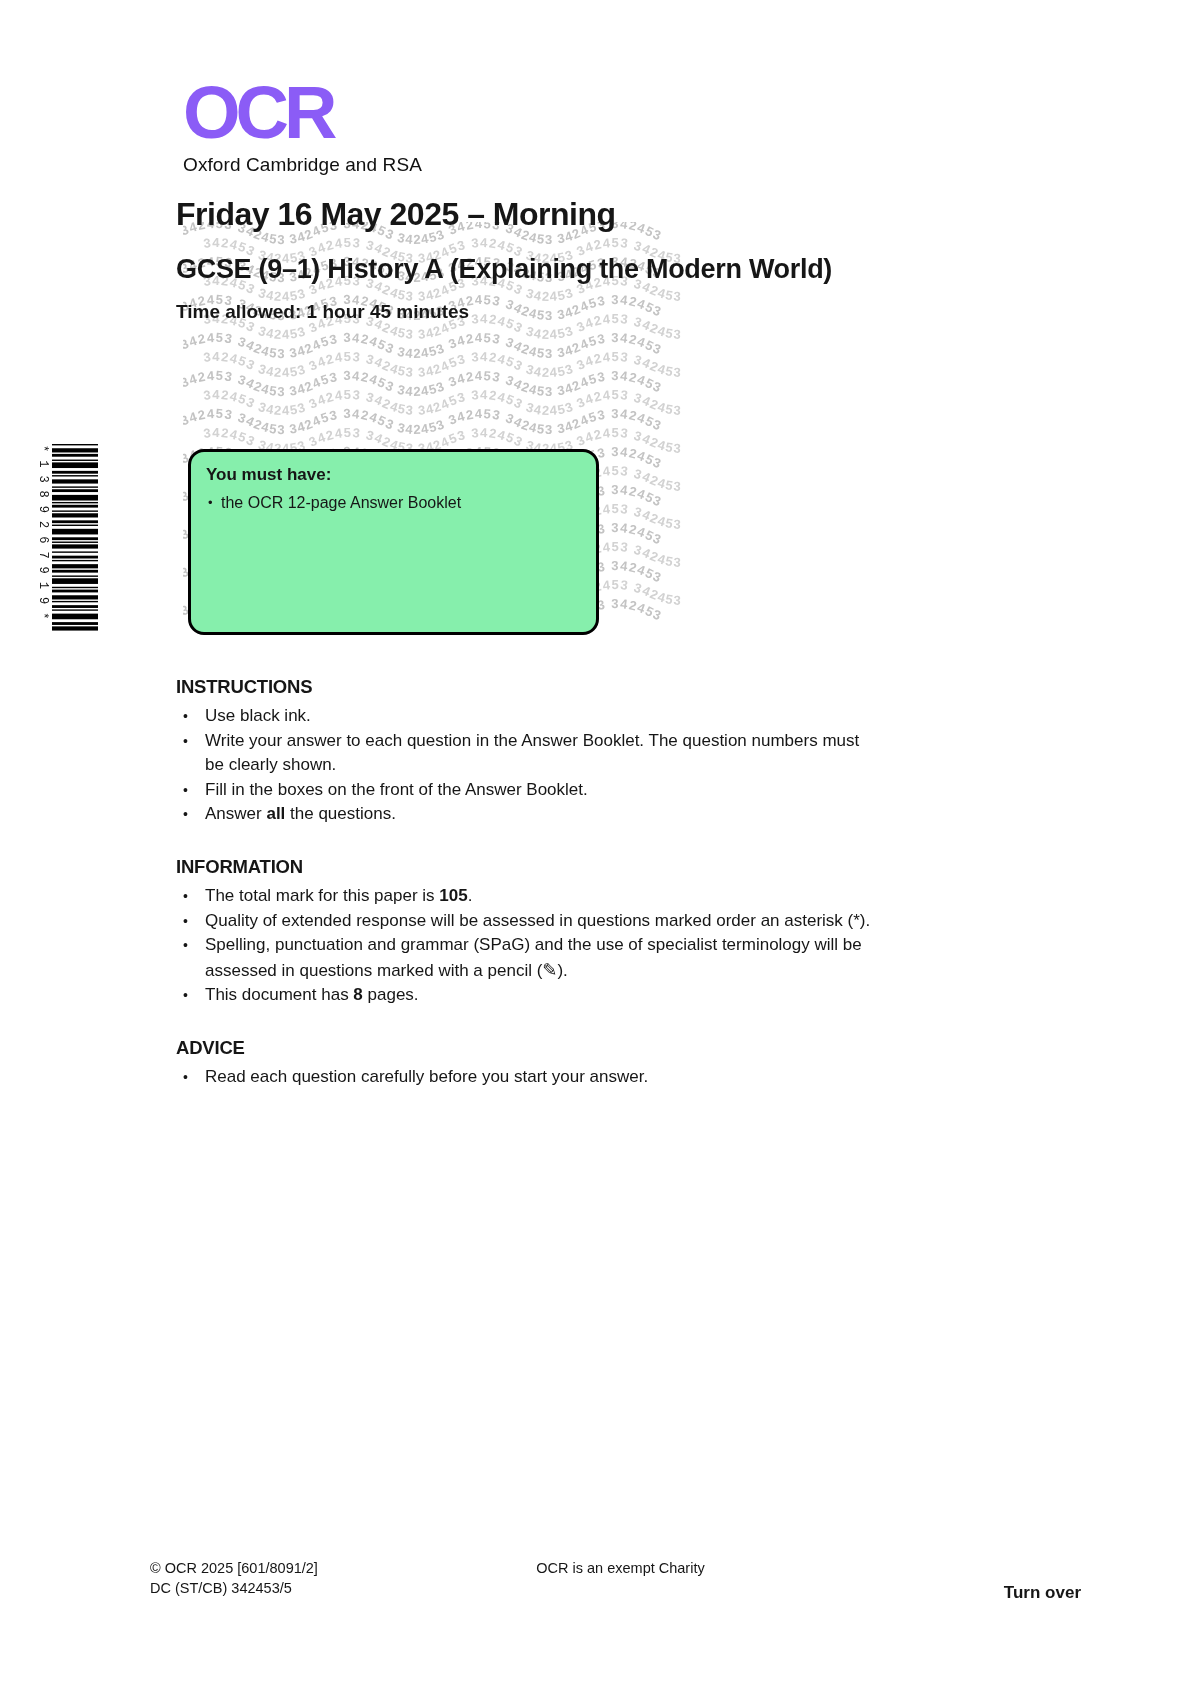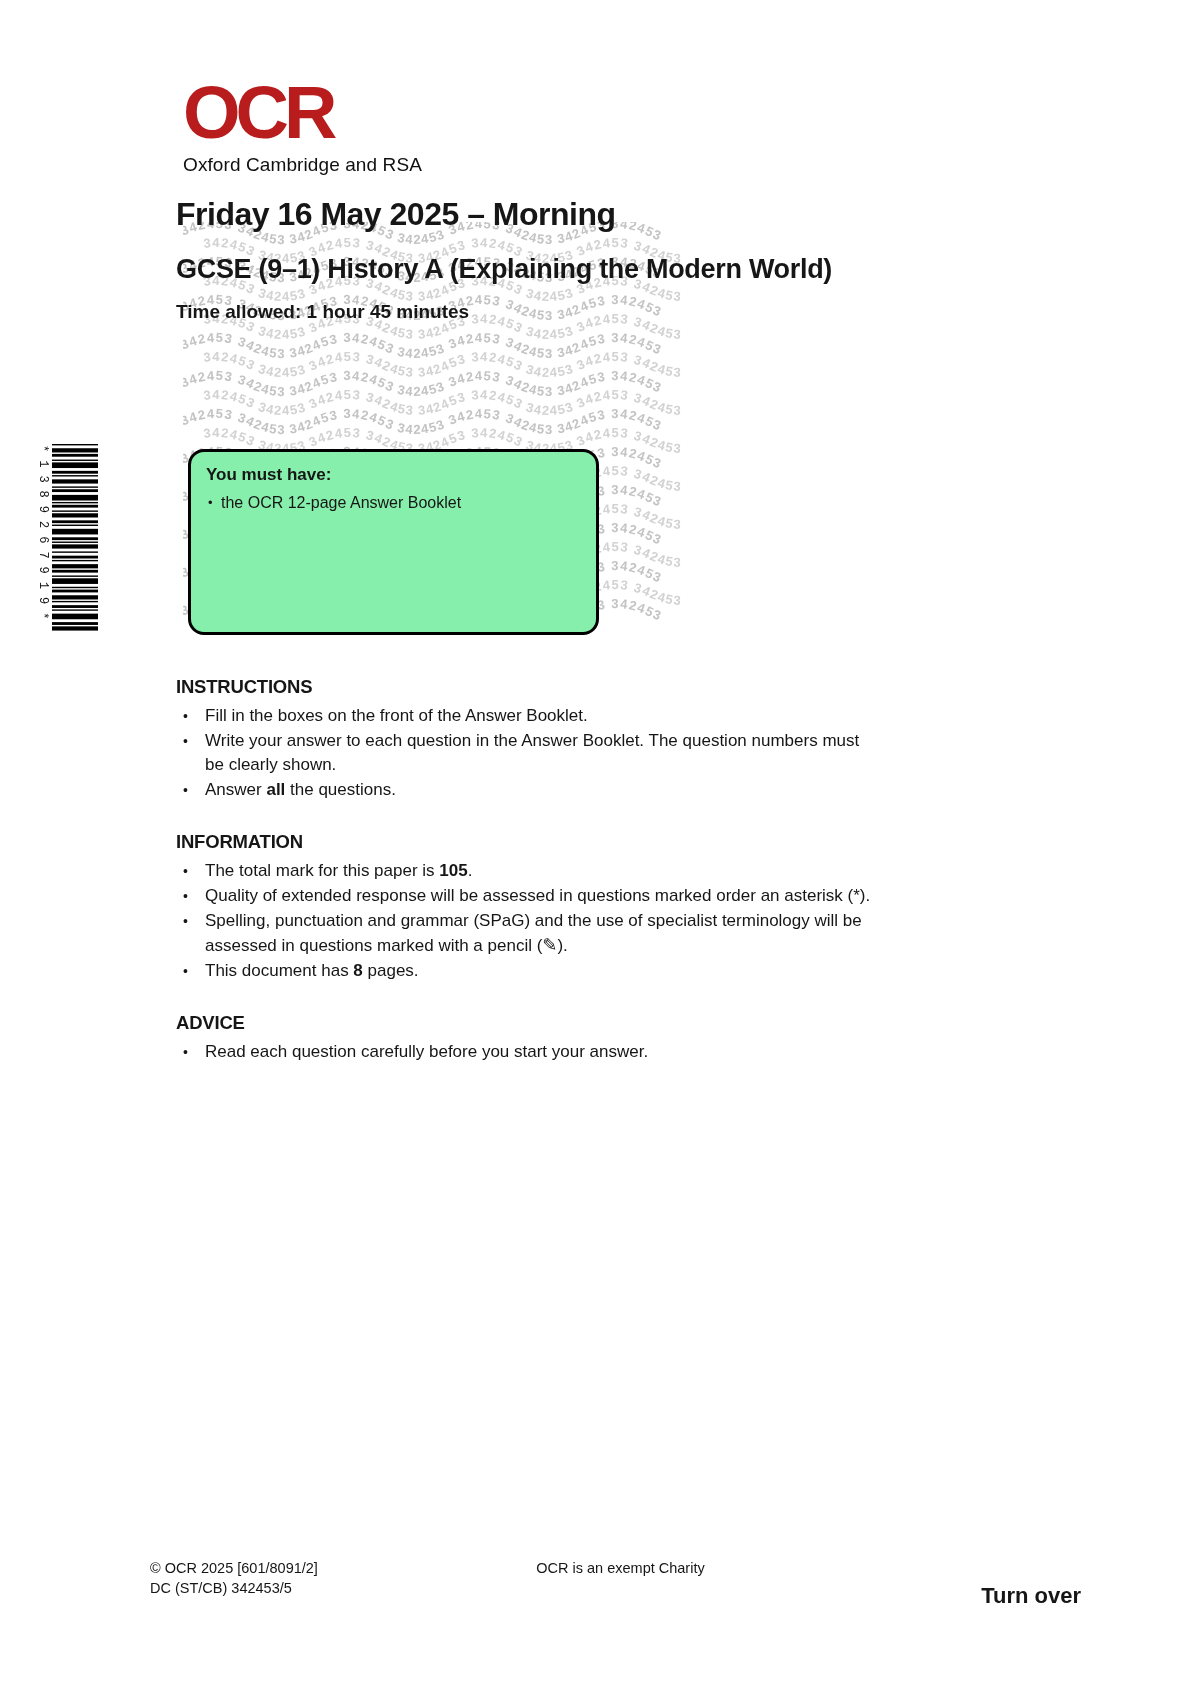--- a/index.html
+++ b/index.html
@@ -10,21 +10,21 @@
     font-family:"Liberation Sans", sans-serif;
     color:#161616;
     overflow:hidden;
   }
 
   
   .watermark { position:absolute; left:183px; top:222px; width:800px; height:404px; z-index:0; }
 
   
   .logo { position:absolute; left:183px; top:74px; z-index:2; }
-  .logo-text { font-size:74px; font-weight:bold; letter-spacing:-5px; color:#b91c1c; line-height:1.05; }
+  .logo-text { font-size:74px; font-weight:bold; letter-spacing:-5px; color:#8b5cf6; line-height:1.05; }
   .logo-tagline { font-size:19px; color:#101010; margin-top:2px; letter-spacing:0.1px; }
 
   
   .header { position:absolute; left:176px; top:196px; width:836px; z-index:2; }
   .h-date { font-size:32px; font-weight:bold; margin:0; letter-spacing:-0.5px; }
   .h-qual { font-size:27px; font-weight:bold; margin-top:21px; letter-spacing:-0.3px; }
   .h-paper { font-size:23.5px; margin-top:24px; line-height:31px; }
   .h-code { font-weight:bold; }
   .h-time { font-size:19px; font-weight:bold; margin-top:16px; }
 
@@ -54,21 +54,21 @@
   .sec-list { list-style:none; margin:0; padding:0; }
   .sec-list li { position:relative; padding-left:29px; font-size:17px; line-height:24.6px; }
   .sec-list li::before { content:"\2022"; position:absolute; left:7px; top:0; font-size:14px; }
   .b { font-weight:bold; }
   .pencil { font-size:18px; }
 
   
   .f-copy   { position:absolute; left:150px; top:1560px; font-size:14.5px; z-index:2; }
   .f-ref    { position:absolute; left:150px; top:1580px; font-size:14.5px; z-index:2; }
   .f-charity{ position:absolute; left:50px; right:0; top:1560px; text-align:center; font-size:14.5px; z-index:2; }
-  .f-turn   { position:absolute; right:110px; top:1583px; font-size:22px; font-weight:bold; z-index:2;margin-left:22px; }
+  .f-turn   { position:absolute; right:110px; top:1583px; font-size:17px; font-weight:bold; z-index:2;margin-left:22px; }
 </style>
 </head>
 <body>
 
 <div class="page">
 
   <svg class="watermark" width="800" height="404" viewBox="0 0 800 404" aria-hidden="true">
       <path id="wmp0" d="M0 14 Q 33.25 -2 66.5 14 T 133 14 T 199.5 14 T 266 14 T 332.5 14 T 399 14 T 465.5 14 T 532 14 T 598.5 14 T 665 14 T 731.5 14 T 798 14 T 864.5 14" fill="none"></path>
       <text font-size="13" font-weight="bold" letter-spacing="1.2" fill="#c3c3c3"><textPath href="#wmp0" startOffset="0">342453 342453 342453 342453 342453 342453 342453 342453 342453 </textPath></text>
       <path id="wmp1" d="M0 33 Q 33.25 17 66.5 33 T 133 33 T 199.5 33 T 266 33 T 332.5 33 T 399 33 T 465.5 33 T 532 33 T 598.5 33 T 665 33 T 731.5 33 T 798 33 T 864.5 33" fill="none"></path>
@@ -169,22 +169,23 @@
       <rect x="0" y="169.62" width="46" height="5.65" fill="#000"></rect>
       <rect x="0" y="178.11" width="46" height="2.83" fill="#000"></rect>
       <rect x="0" y="182.35" width="46" height="4.24" fill="#000"></rect>
     </svg>
   <div class="barcode-text">*1389267919*</div>
 
   <div class="sections" id="sections">
       <div class="sec">
         <h3 class="sec-head">INSTRUCTIONS</h3>
         <ul class="sec-list">
+          <li><span>Use black ink.</span></li>
+          <li><span>Write your answer to each question in the Answer Booklet. The question numbers must</span><br><span>be clearly shown.</span></li>
           <li><span>Fill in the boxes on the front of the Answer Booklet.</span></li>
-          <li><span>Write your answer to each question in the Answer Booklet. The question numbers must</span><br><span>be clearly shown.</span></li>
           <li><span>Answer </span><span class="b">all</span><span> the questions.</span></li>
         </ul>
       </div>
       <div class="sec">
         <h3 class="sec-head">INFORMATION</h3>
         <ul class="sec-list">
           <li><span>The total mark for this paper is </span><span class="b">105</span><span>.</span></li>
           <li><span>Quality of extended response will be assessed in questions marked order an asterisk (*).</span></li>
           <li><span>Spelling, punctuation and grammar (SPaG) and the use of specialist terminology will be</span><br><span>assessed in questions marked with a pencil (</span><span class="pencil">✎</span><span>).</span></li>
           <li><span>This document has </span><span class="b">8</span><span> pages.</span></li>

